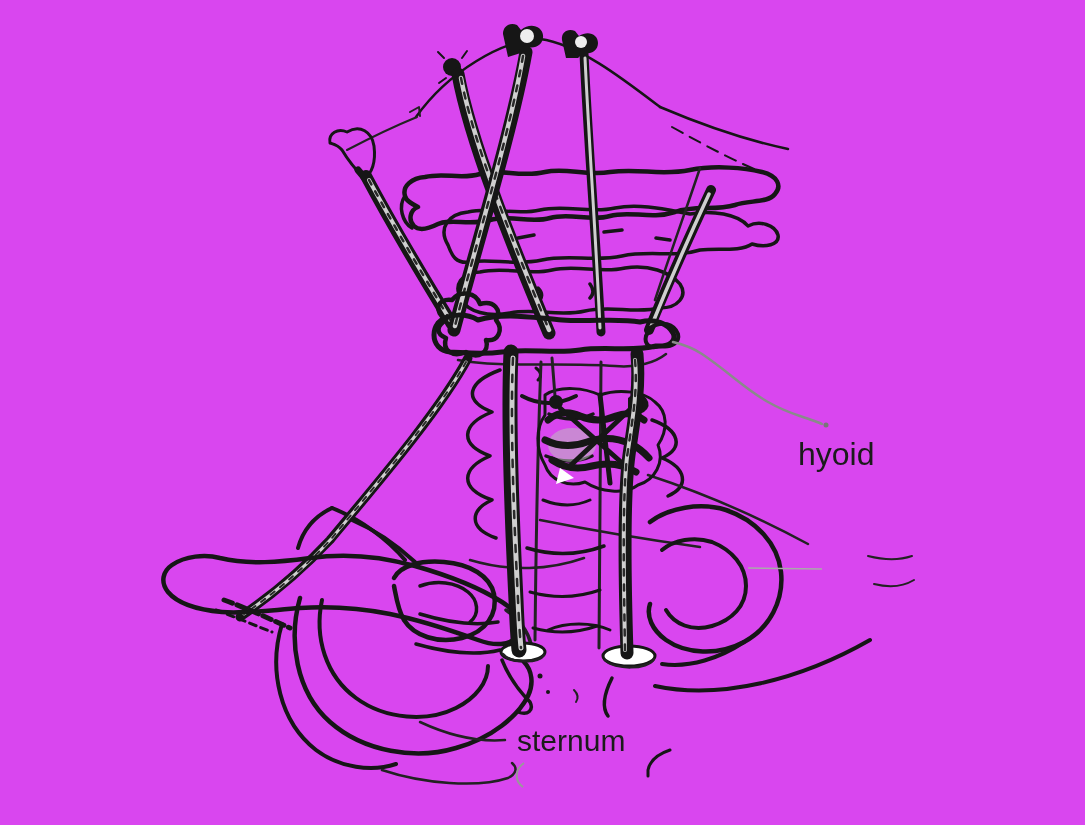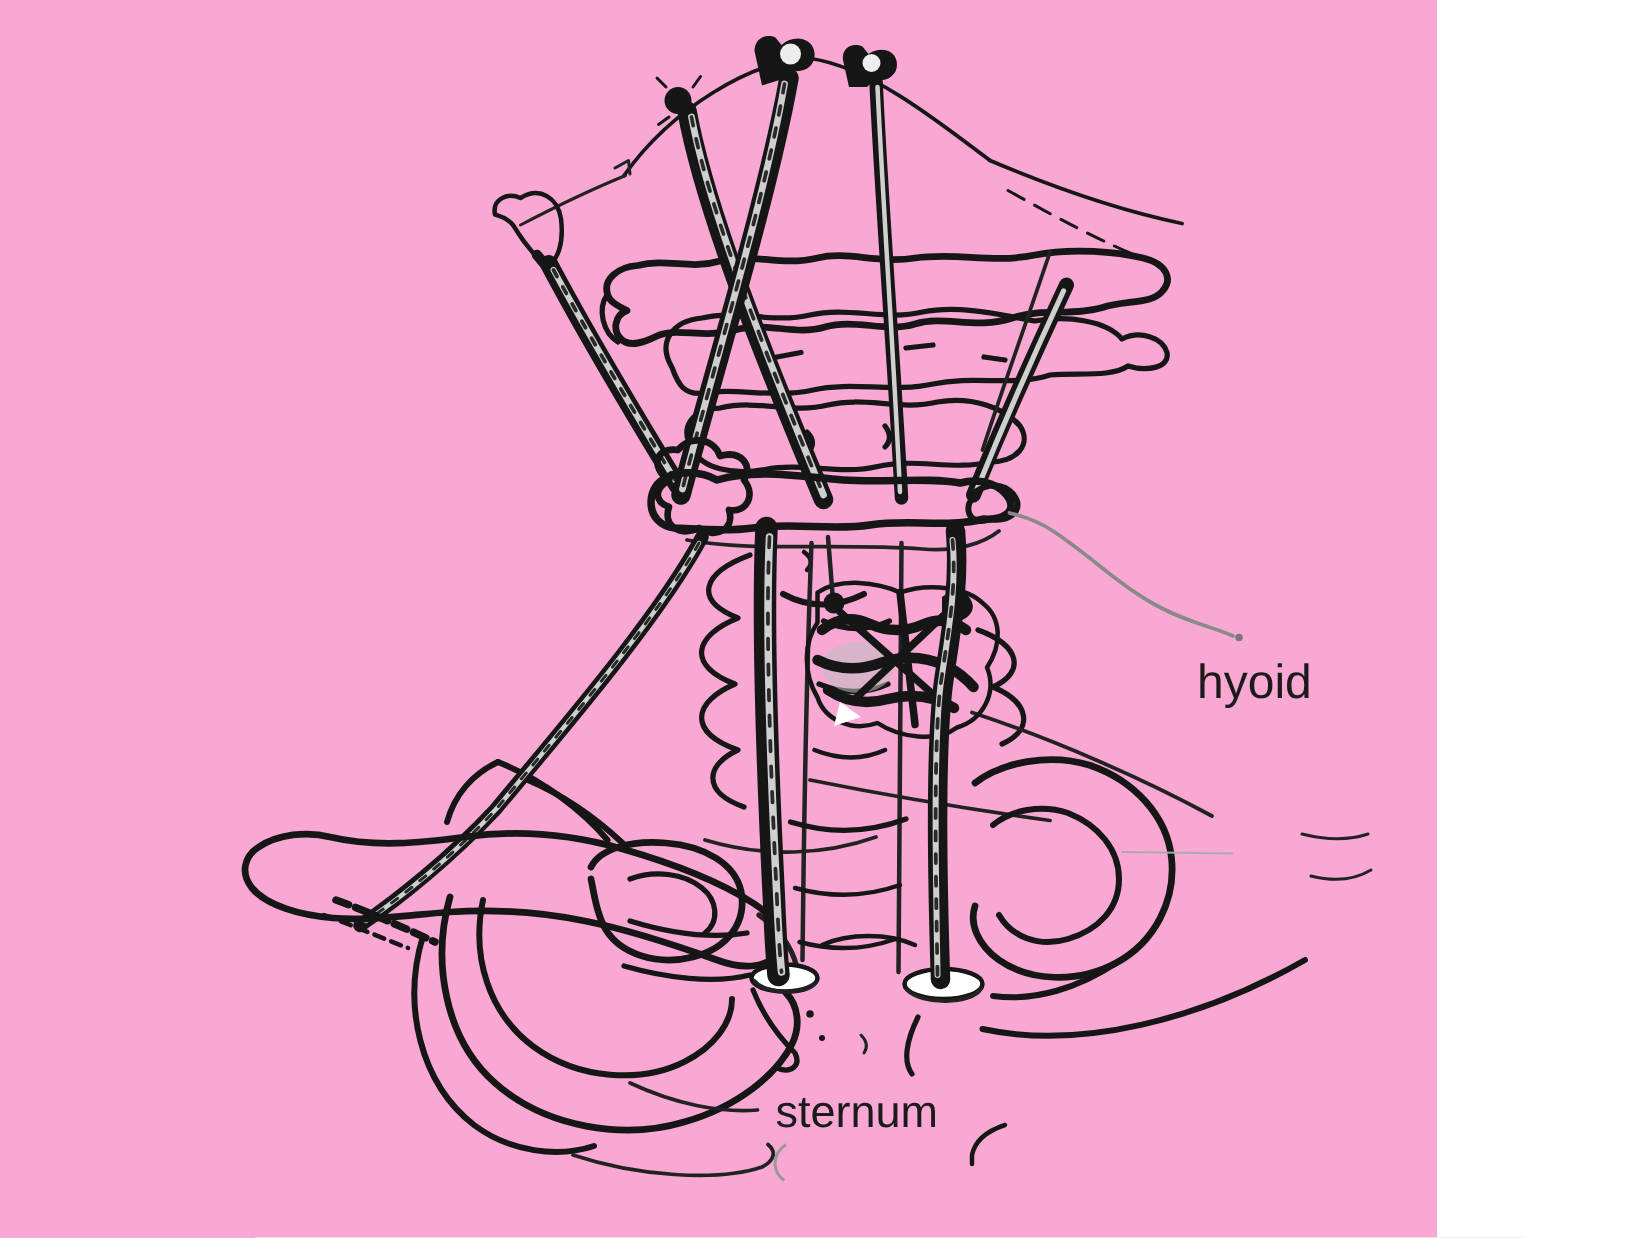--- a/index.html
+++ b/index.html
@@ -1,16 +1,16 @@
 <!DOCTYPE html>
 <html><head>
 <meta charset="utf-8">
 <style>
   html,body{margin:0;padding:0;background:#ffffff;}
-  .stage{position:relative;width:958px;height:825px;background:#f9a8d4;overflow:hidden;
+  .stage{position:relative;width:1085px;height:825px;background:#d946ef;overflow:hidden;
          font-family:"Liberation Sans", sans-serif;}
   svg{position:absolute;left:0;top:0;}
   path,ellipse,circle,line{vector-effect:non-scaling-stroke;}
   .ink{stroke:#161616;fill:none;stroke-linecap:round;stroke-linejoin:round;}
   .thin{stroke:#222222;fill:none;stroke-linecap:round;stroke-linejoin:round;}
   .core{stroke:#cfcfcf;fill:none;stroke-linecap:round;}
   .tex{stroke:#2a2a2a;fill:none;stroke-linecap:round;}
   .label{fill:#1b1b1b;}
 </style>
 </head>

